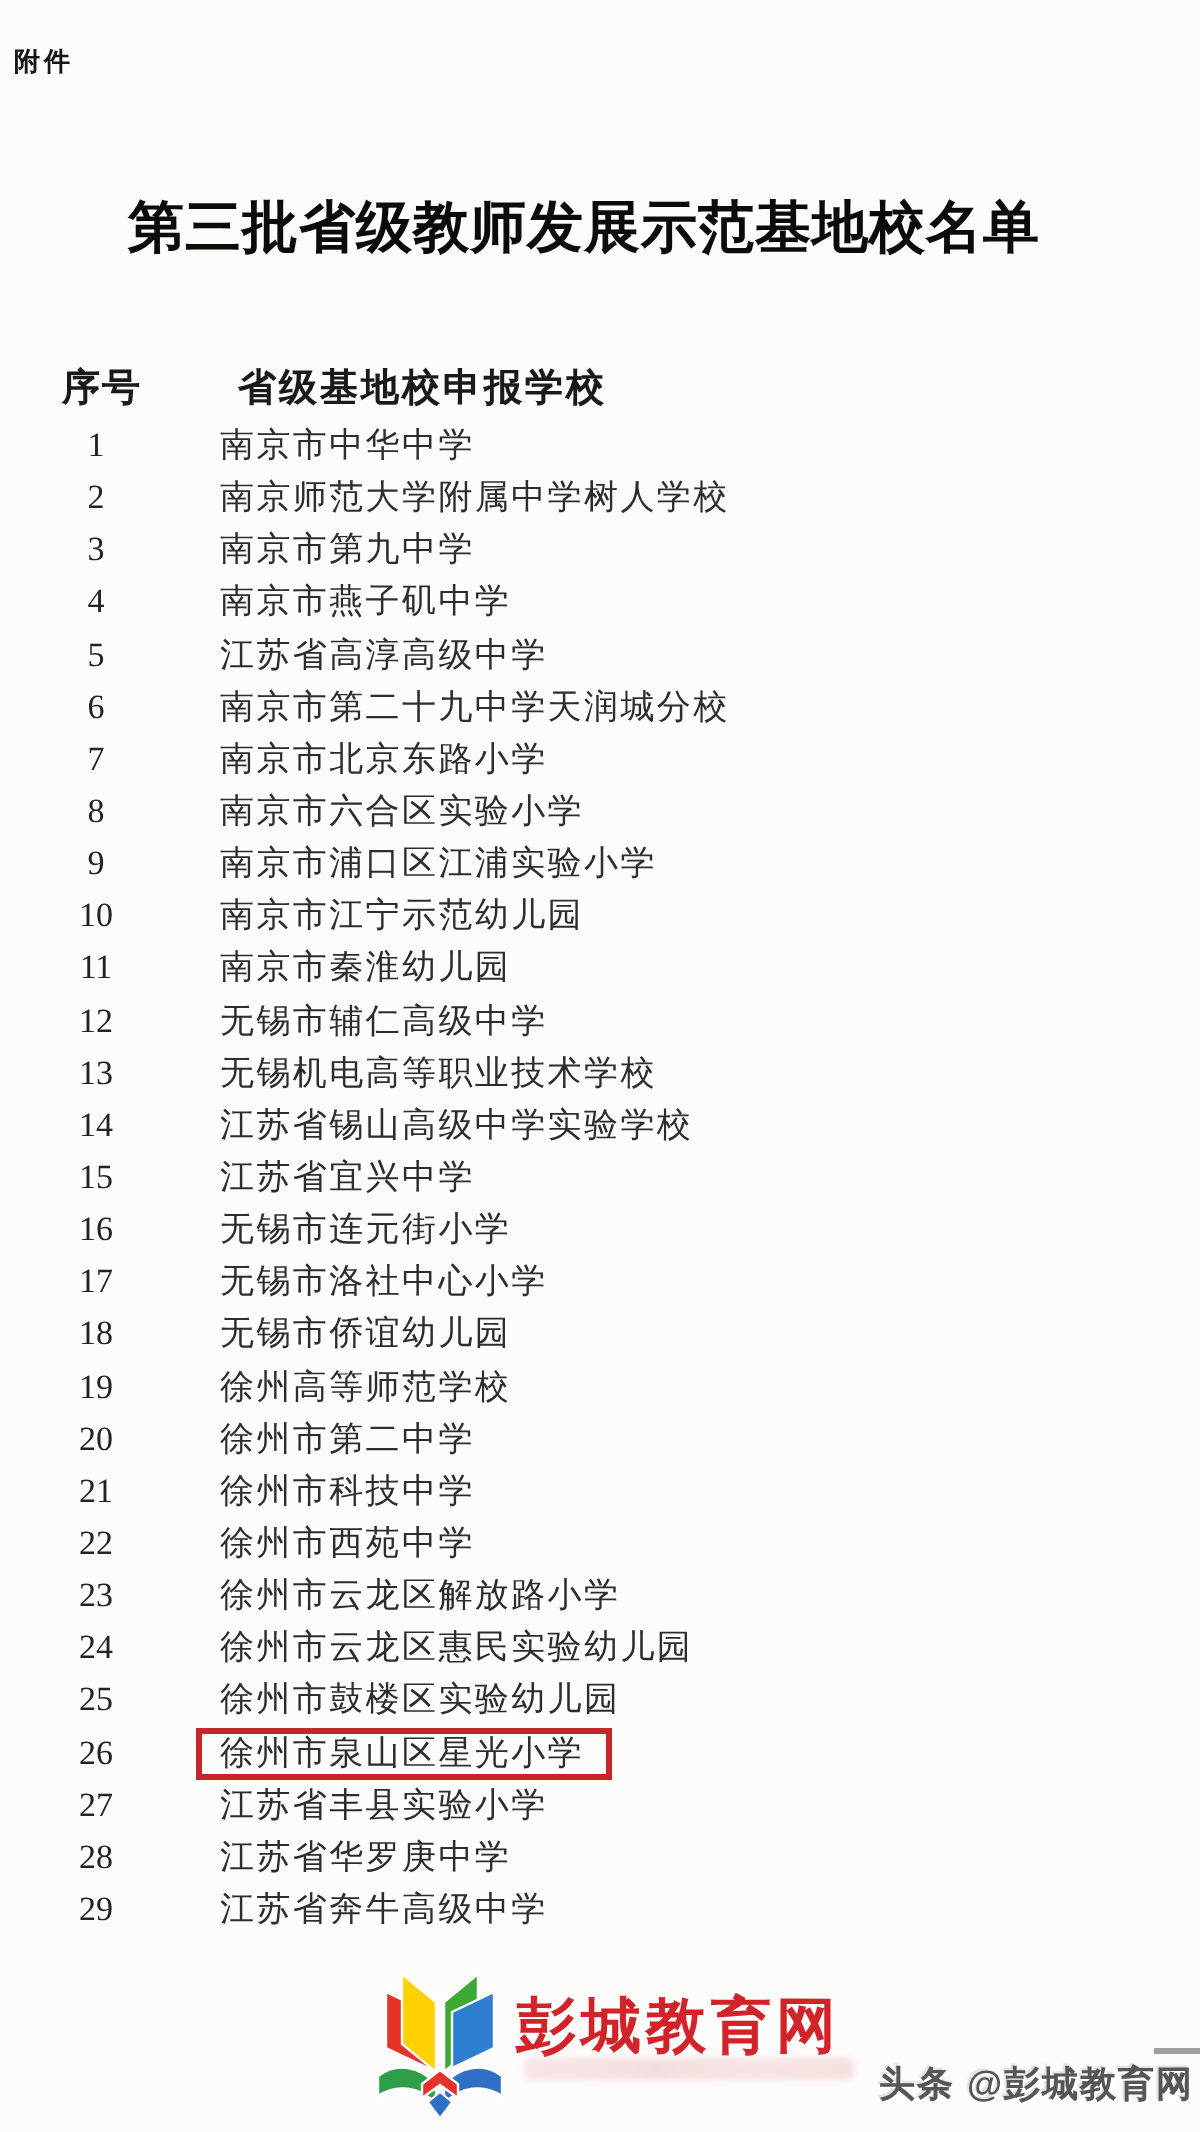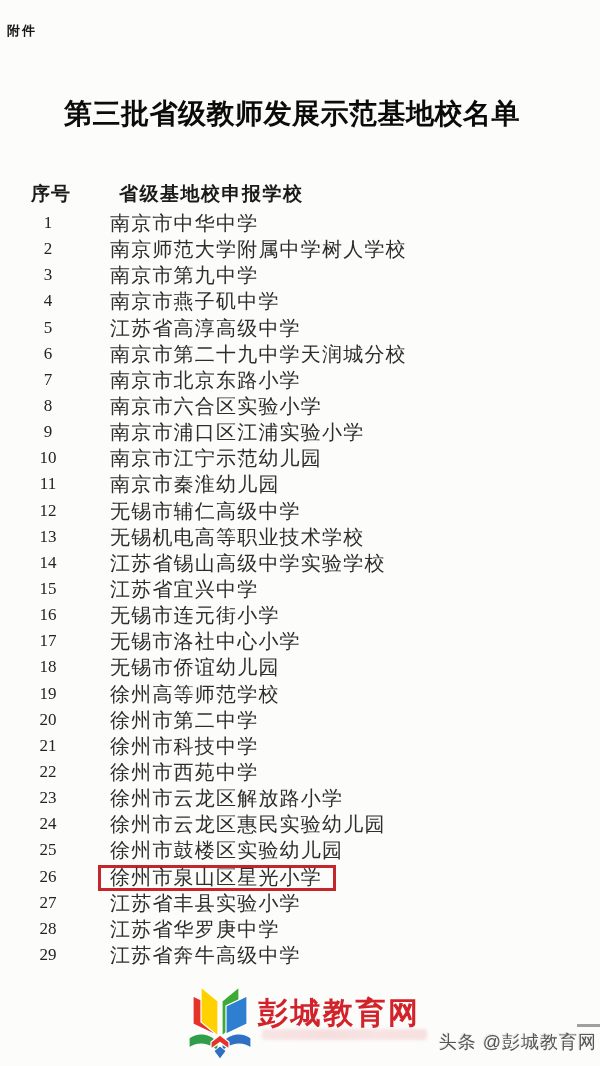--- a/index.html
+++ b/index.html
@@ -27,21 +27,21 @@
   .col-headers .h-index{position:absolute;left:31px;letter-spacing:1px;}
   .col-headers .h-school{position:absolute;left:119px;letter-spacing:1.5px;}
   .rows{position:absolute;top:210px;left:0;width:600px;}
   .row{position:relative;height:26.15px;line-height:26.15px;}
   .row .num{
     position:absolute;left:28px;width:40px;text-align:center;
     font-size:17px;color:#232323;
   }
   .row .name{display:block;margin-left:110px;white-space:nowrap;}
   .row .name-text{
-    font-size:20px;color:#2d2d2d;letter-spacing:1.2px;
+    font-size:17px;color:#2d2d2d;letter-spacing:1.2px;
   }
   .row.hl .name-text{
     display:inline-block;line-height:19px;vertical-align:middle;
     border:3px solid #c4262b;
     padding:0 11px 1px 9px;margin-left:-12px;
   }
   .footer-logo{position:absolute;top:980px;left:0;width:520px;height:86px;}
   .book-icon{position:absolute;left:188px;top:2px;}
   .logo-text{
     position:absolute;left:258px;top:13px;white-space:nowrap;
@@ -49,21 +49,21 @@
     font-size:30px;font-weight:900;color:#d2232a;letter-spacing:2.5px;
   }
   .logo-url-watermark{
     position:absolute;left:262px;top:49px;width:165px;height:11px;
     background:linear-gradient(90deg,#f3caca,#eeb9bc 40%,#f2c6c6 70%,#efbfbf);
     opacity:.45;filter:blur(1.5px);border-radius:3px;
   }
   .toutiao-watermark{
     position:absolute;right:3px;top:1030px;white-space:nowrap;
     font-family:"Liberation Sans","DejaVu Sans",sans-serif;
-    font-size:18px;font-weight:400;color:#565656;letter-spacing:1px;
+    font-size:18px;font-weight:700;color:#565656;letter-spacing:1px;
     text-shadow:1px 1px 0 rgba(255,255,255,.95),-1px -1px 1px rgba(0,0,0,.12);
   }
   .corner-dash{
     position:absolute;right:0;top:1024px;width:23px;height:2.5px;
     background:#8f8f8f;opacity:.85;
   }
 </style>
 </head>
 <body>
 

